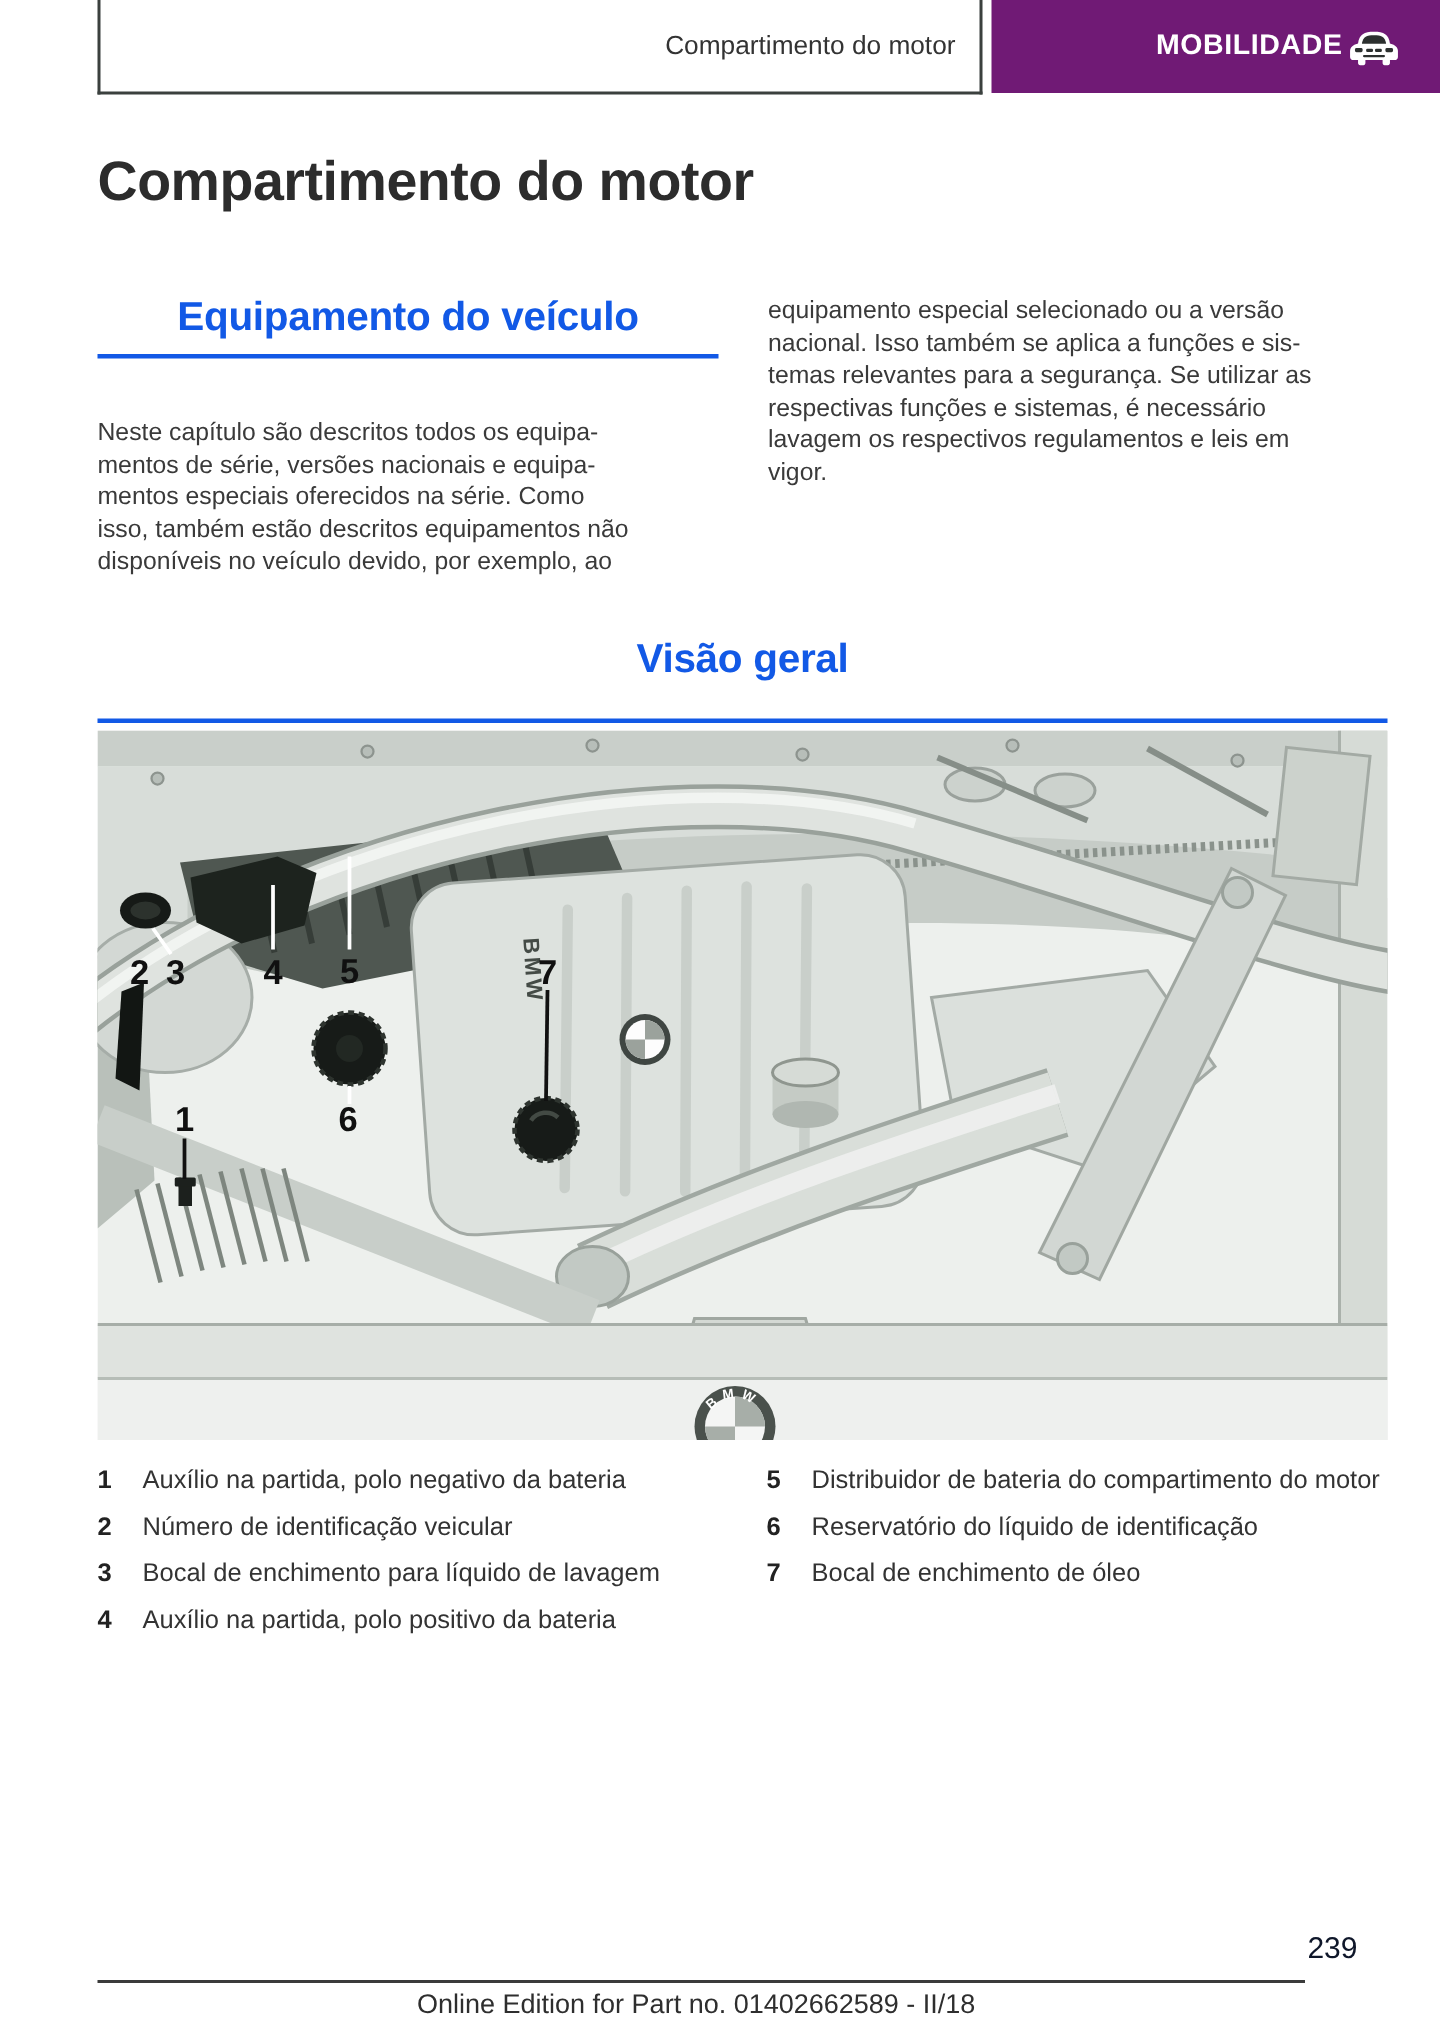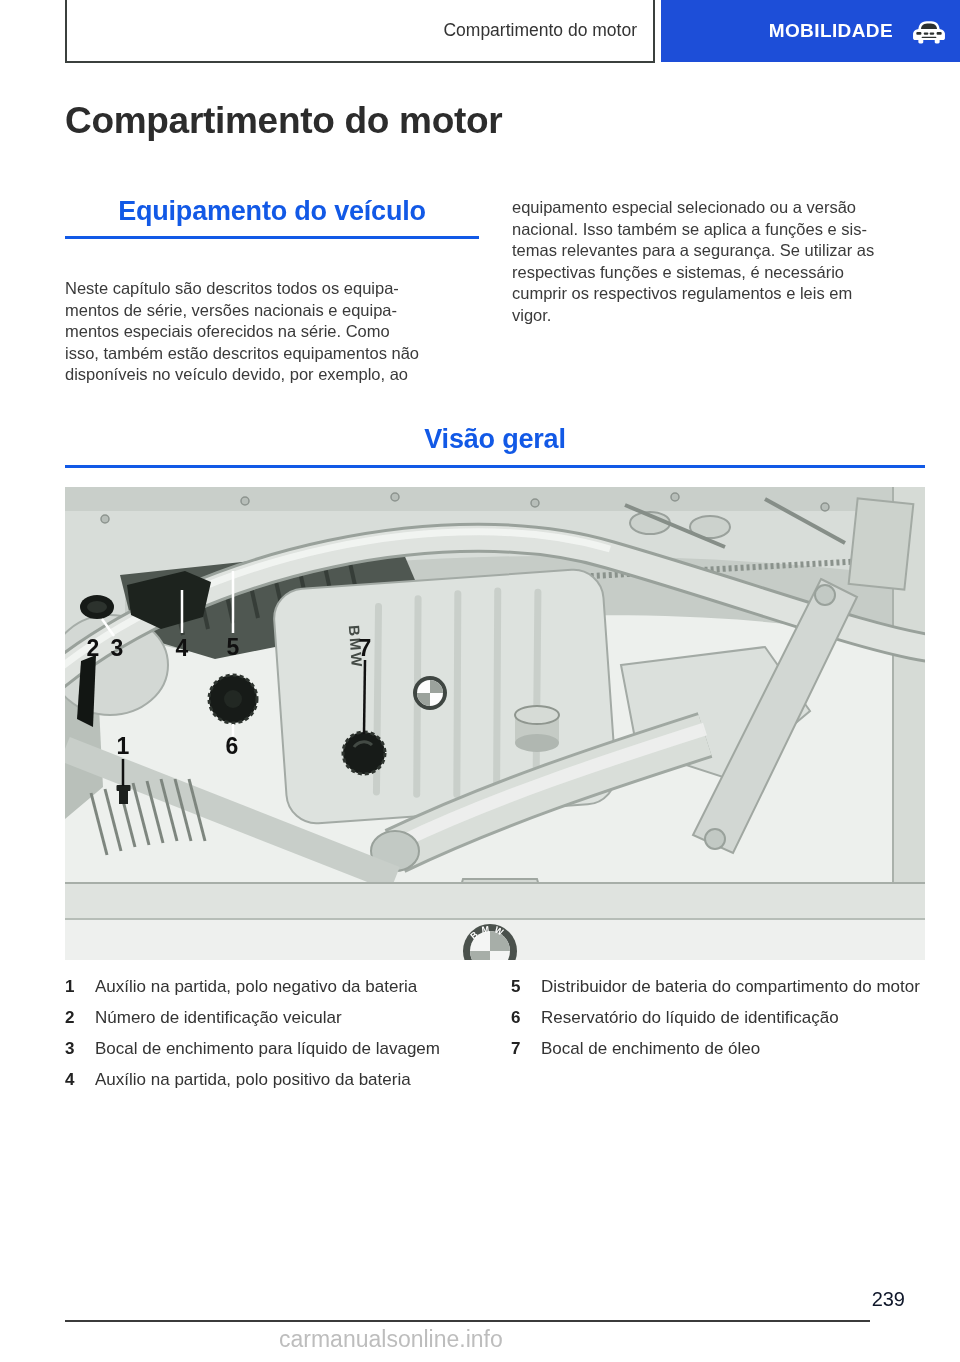--- a/index.html
+++ b/index.html
@@ -19,39 +19,39 @@
     box-sizing:border-box;
     border:2px solid #3b403e;border-top:none;
     text-align:right;
     font-size:17.5px;color:#333;
     line-height:60px;
     padding-right:16px;
     background:#fff;
   }
   .hdr-right{
     left:661px;top:0;right:0;height:62px;
-    background:#1d4ed8;
+    background:#701a75;
     display:flex;align-items:center;justify-content:flex-end;
-    padding-right:13px;gap:18px;
+    padding-right:26px;gap:3px;
     box-sizing:border-box;
   }
   .hdr-right .chapter{
     color:#fff;font-weight:700;font-size:19px;letter-spacing:.4px;
   }
 
   
   #page-title{
     left:65px;top:100px;
     font-size:37px;font-weight:700;color:#2c2c2c;letter-spacing:-.3px;
   }
   .section-head{
     font-size:27px;font-weight:700;color:#1259e6;letter-spacing:-.2px;text-align:center;
   }
   #equip-head{left:65px;top:196px;width:414px;padding-bottom:9px;border-bottom:3px solid #1259e6;}
-  #overview-head{left:65px;top:424px;width:860px;padding-bottom:10px;border-bottom:3px solid #1259e6;}
+  #overview-head{left:65px;top:424px;width:860px;padding-bottom:24px;border-bottom:3px solid #1259e6;}
 
   .body-col{
     font-size:16.5px;line-height:21.5px;color:#3a3a3a;
     white-space:pre-line;
   }
   #equip-left{left:65px;top:253px;width:430px;margin-top:25px;}
   #equip-right{left:512px;top:197px;width:420px;}
 
   
   #figure{left:65px;top:487px;width:860px;height:473px;}
@@ -98,21 +98,21 @@
 <div class="abs body-col" id="equip-left">Neste capítulo são descritos todos os equipa-
 mentos de série, versões nacionais e equipa-
 mentos especiais oferecidos na série. Como
 isso, também estão descritos equipamentos não
 disponíveis no veículo devido, por exemplo, ao</div>
 
 <div class="abs body-col" id="equip-right">equipamento especial selecionado ou a versão
 nacional. Isso também se aplica a funções e sis-
 temas relevantes para a segurança. Se utilizar as
 respectivas funções e sistemas, é necessário
-cumprir os respectivos regulamentos e leis em
+lavagem os respectivos regulamentos e leis em
 vigor.</div>
 
 <h2 class="abs section-head" id="overview-head" style="margin:0;">Visão geral</h2>
 
 <div class="abs" id="figure">
 <svg width="860" height="473" viewBox="0 0 860 473" font-family="Liberation Sans, DejaVu Sans, sans-serif">
   <defs>
     <path id="badge-arc" d="M -17 -9 A 19.5 19.5 0 0 1 17 -9"></path>
   </defs>
 
@@ -302,14 +302,14 @@
     <div class="legend-item">
       <span class="legend-num">7</span>
       <span class="legend-text">Bocal de enchimento de óleo</span>
     </div>
   </div>
 </div>
 
 <div class="abs" id="page-num">239</div>
 <div class="abs" id="footer-rule"></div>
 <div class="abs" id="footer-line">
-  <span class="watermark">carmanualsonline.info</span>
+  <span class="edition">Online Edition for Part no. 01402662589 - II/18</span>
 </div>
 
 </body></html>

